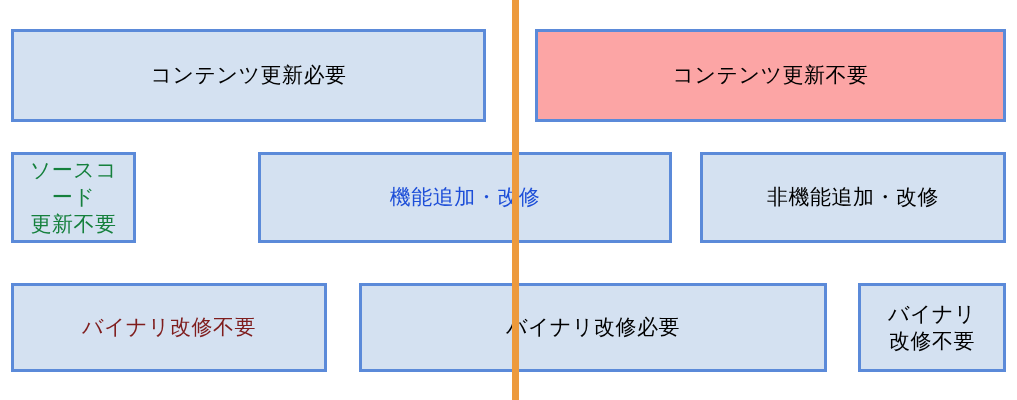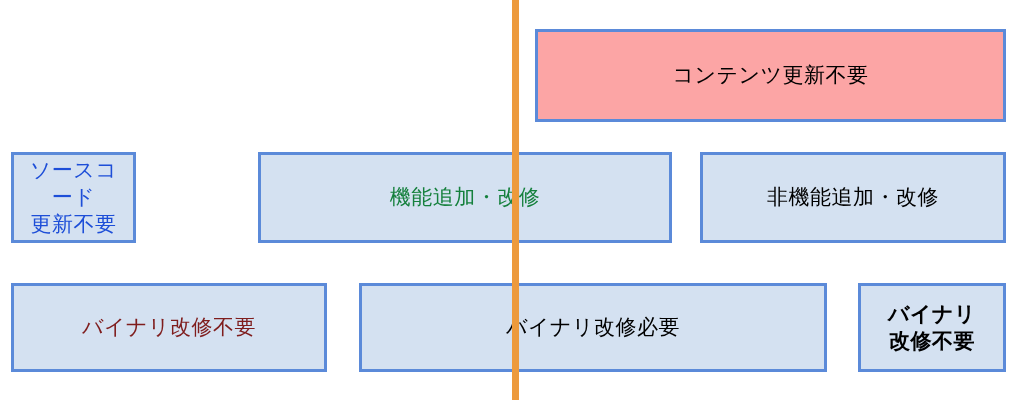--- a/index.html
+++ b/index.html
@@ -42,48 +42,51 @@
   
   #n-content-update-required { left: 11px;  top: 29px;  width: 475px; height: 93px; }
   #n-content-update-not-required { left: 535px; top: 29px;  width: 471px; height: 93px; }
   
   #n-source-not-required { left: 11px;  top: 152px; width: 125px; height: 91px; }
   #n-feature-change      { left: 258px; top: 152px; width: 414px; height: 91px; }
   #n-nonfunctional-change{ left: 700px; top: 152px; width: 306px; height: 91px; }
   
   #n-binary-not-required-left  { left: 11px;  top: 283px; width: 316px; height: 89px; }
   #n-binary-required           { left: 359px; top: 283px; width: 468px; height: 89px; }
-  #n-binary-not-required-right { left: 858px; top: 283px; width: 148px; height: 89px; font-weight: bold; }
+  #n-binary-not-required-right { left: 858px; top: 283px; width: 148px; height: 89px; }
 
   #divider-line {
     position: absolute;
     left: 512px;
     top: 0px;
     width: 7px;
     height: 400px;
     background: #ed9a3c;
     z-index: 5;
   }
 </style>
 </head>
 <body>
 
 <div id="canvas" style="width: 1017px; height: 400px; background: rgb(255, 255, 255);">
 
+  <div class="node" id="n-content-update-required" style="background: rgb(212, 225, 241); border-color: rgb(91, 138, 217); color: rgb(0, 0, 0);">
+    <span class="label">コンテンツ更新必要</span>
+  </div>
 
   <div class="node" id="n-content-update-not-required" style="background: #fca5a5; border-color: rgb(91, 138, 217); color: rgb(0, 0, 0);">
     <span class="label">コンテンツ更新不要</span>
   </div>
 
-  <div class="node" id="n-source-not-required" style="background: rgb(212, 225, 241); border-color: rgb(91, 138, 217); color: #1d4ed8;">
+  <div class="node" id="n-source-not-required" style="background: rgb(212, 225, 241); border-color: rgb(91, 138, 217); color: #15803d;">
     <span class="label">ソースコード
 更新不要</span>
   </div>
 
-  <div class="node" id="n-feature-change" style="background: rgb(212, 225, 241); border-color: rgb(91, 138, 217); color: #15803d;">
+  <div class="node" id="n-feature-change" style="background: rgb(212, 225, 241); border-color: rgb(91, 138, 217); color: #1d4ed8;">
     <span class="label">機能追加・改修</span>
   </div>
 
   <div class="node" id="n-nonfunctional-change" style="background: rgb(212, 225, 241); border-color: rgb(91, 138, 217); color: rgb(0, 0, 0);">
     <span class="label">非機能追加・改修</span>
   </div>
 
   <div class="node" id="n-binary-not-required-left" style="background: rgb(212, 225, 241); border-color: rgb(91, 138, 217); color: #7f1d1d;">
     <span class="label">バイナリ改修不要</span>
   </div>

